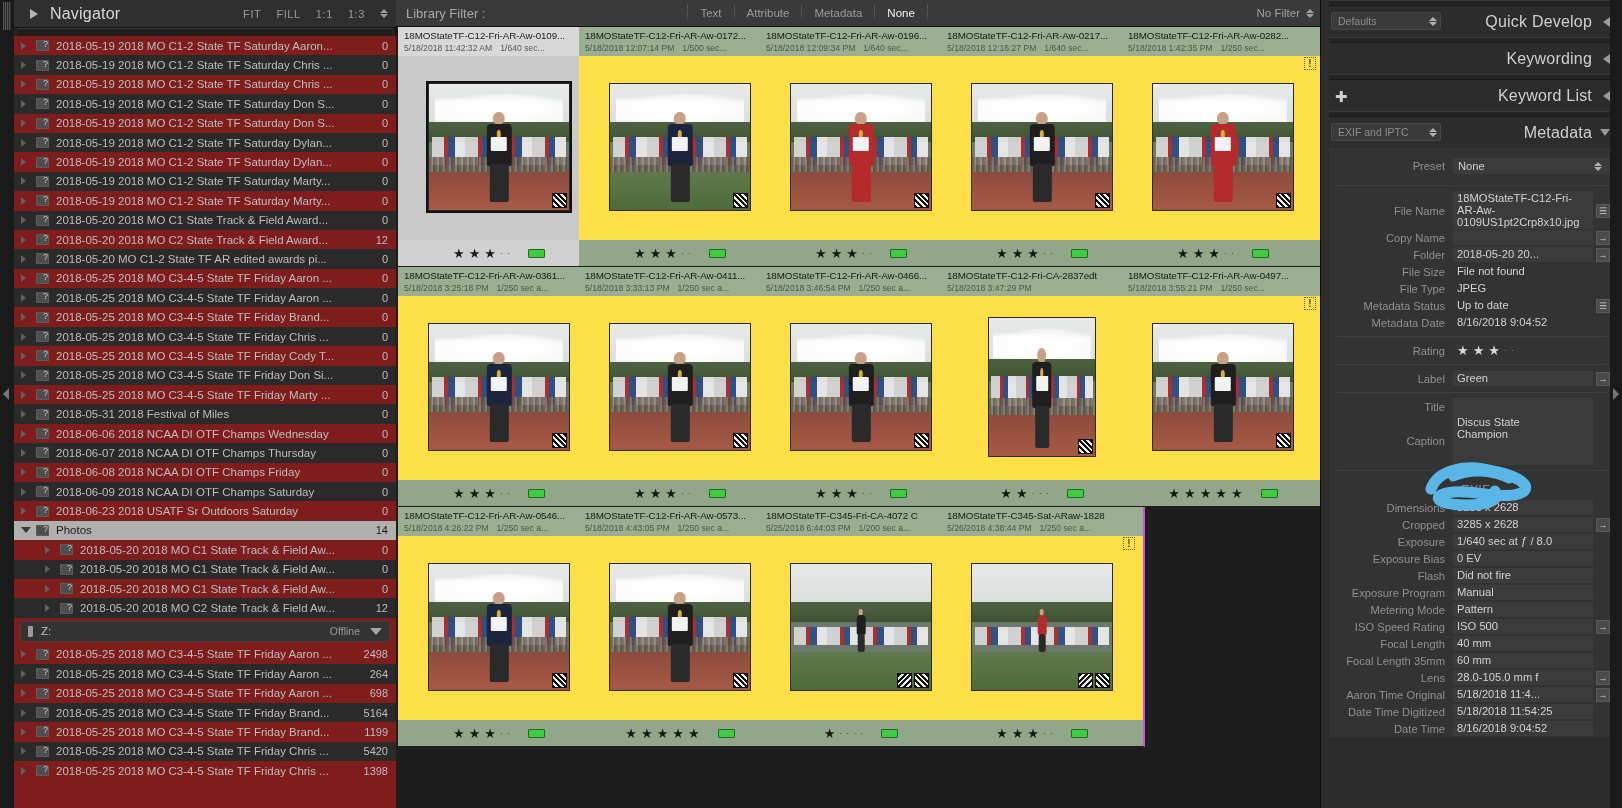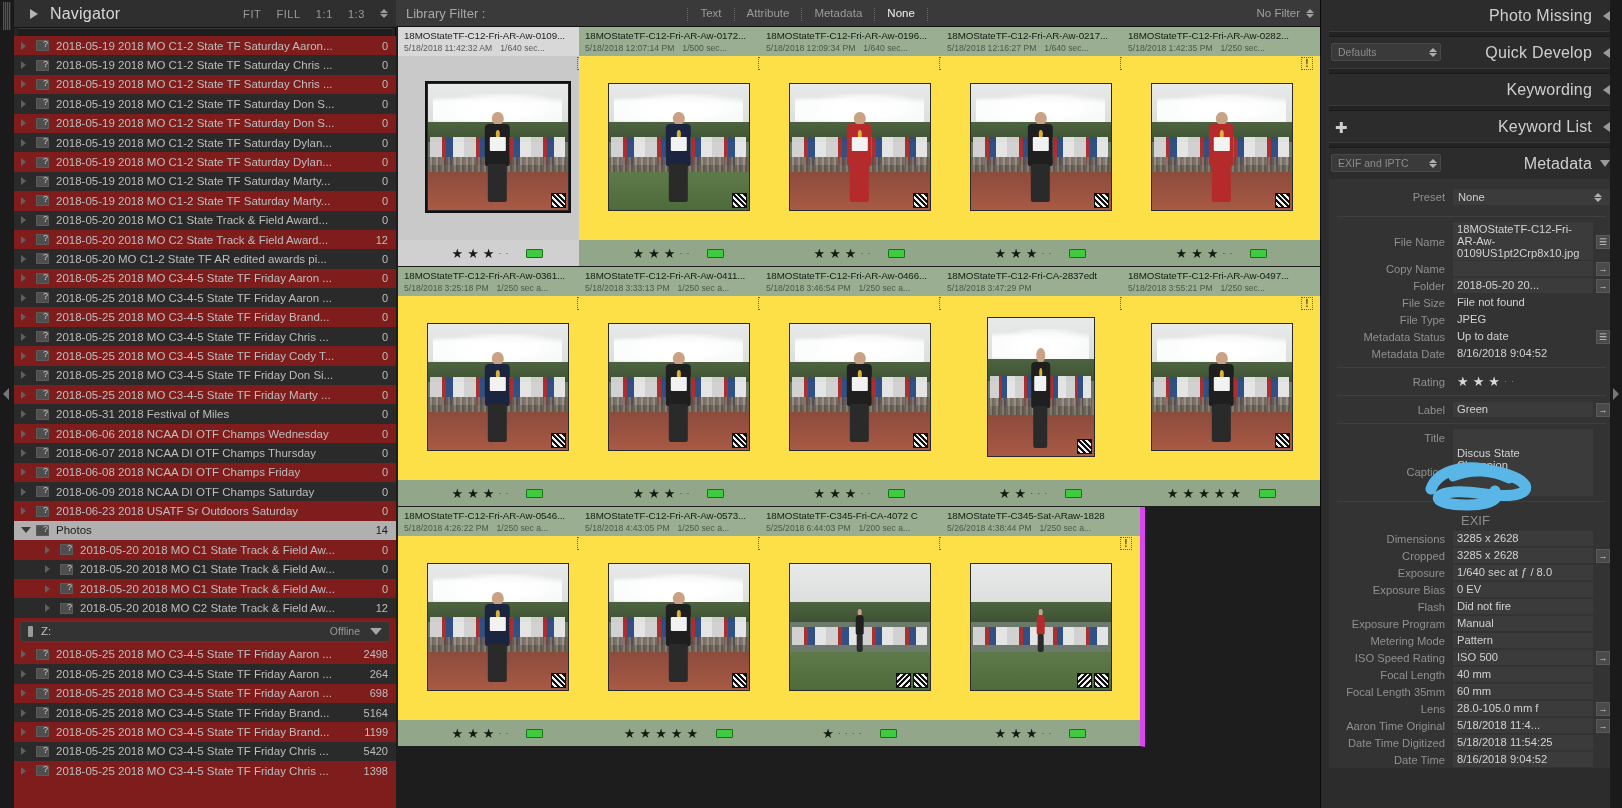--- a/index.html
+++ b/index.html
@@ -112,40 +112,40 @@
   
   #center {
     flex: 1 1 auto; position: relative; background: #1d1d1d;
     display: flex; flex-direction: column; overflow: hidden;
   }
   #filter-bar {
     height: 27px; background: #3a3a3a; display: flex; align-items: center;
     border-bottom: 1px solid #101010; position: relative; flex: 0 0 27px;
   }
   #filter-label { margin-left: 10px; font-size: 13px; color: #a8a8a8; }
-  .filter-tabs { margin-left: 200px; display: flex; align-items: flex-end; }
+  .filter-tabs { margin-left: 200px; display: flex; align-items: flex-start; }
   .filter-sep { width: 1px; height: 13px; border-left: 1px dotted #6a6a6a; margin: 0 2px; }
   .filter-tab { font-size: 11.5px; color: #9b9b9b; padding: 2px 10px; cursor: default; }
   .filter-tab.active { color: #f0f0f0; }
   #no-filter {
     margin-left: auto; font-size: 11.5px; color: #a0a0a0; padding-right: 6px;
   }
   .nf-stepper { display:flex; flex-direction:column; gap:1px; padding-right: 6px;}
   .nf-stepper i { display:block;width:0;height:0;border-left:4px solid transparent;border-right:4px solid transparent;}
   .nf-stepper i.up{border-bottom:4px solid #a0a0a0;}
   .nf-stepper i.dn{border-top:4px solid #a0a0a0;}
 
   #grid-scroll { flex: 1 1 auto; position: relative; background: #1d1d1d; overflow: hidden; }
   #grid {
     display: grid; grid-template-columns: repeat(5, 181px);
     position: absolute; left: 2px; top: 0;
   }
   .cell {
     width: 204px; height: 240px; background: #c4c4c4;
-    border-right: 5px solid #d946ef; border-bottom: 1px solid #1d1d1d;
+    border-right: 2px solid #d946ef; border-bottom: 1px solid #1d1d1d;
     position: relative; overflow: hidden;
   }
   .cell.green { background: #fde047; }
   .cell.green .cell-head { background: #9aae92; }
   .cell.green .cell-foot { background: #92a78a; }
   .cell.selected { background: #c9c9c9; }
   .cell.selected .cell-head { background: #d8d8d8; }
   .cell.selected .cell-foot { background: #d0d0d0; }
 
   .cell-head { height: 29px; padding: 3px 6px 0 6px; }
@@ -1104,24 +1104,20 @@
               <span class="star off">·</span>
               <span class="label-chip" style="background: rgb(63, 203, 63);"></span>
             </div>
           </div>
         </div>
     </div>
   </div>
 
   <div id="right-panel">
 
-    <div class="panel-head">
-      <span class="ph-title">Photo Missing</span>
-      <span class="ph-tri"></span>
-    </div>
     <div class="panel-div"></div>
 
     <div class="panel-head" style="position:relative;align-items:center;">
       <span class="preset-sel">
         <span>Defaults</span>
         <span class="sel-stepper">
             <i class="up"></i>
             <i class="dn"></i>
           </span>
       </span>

